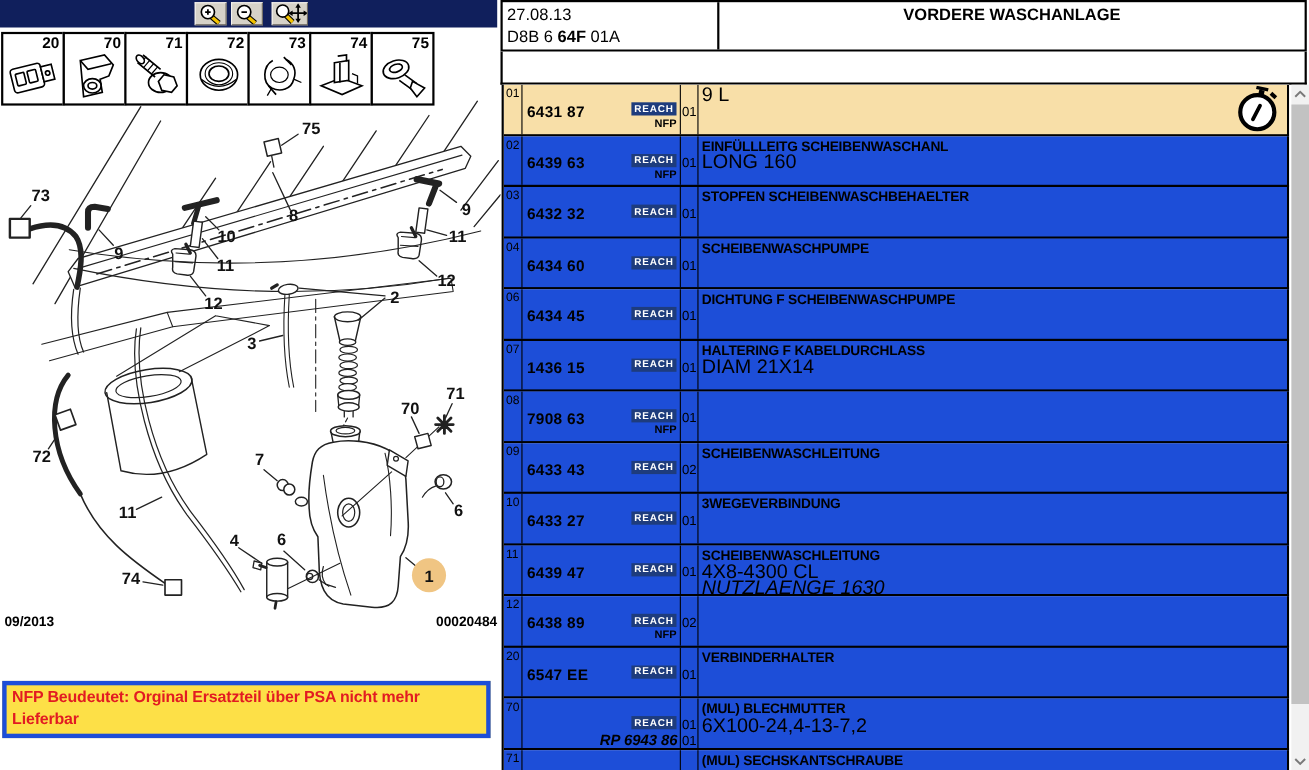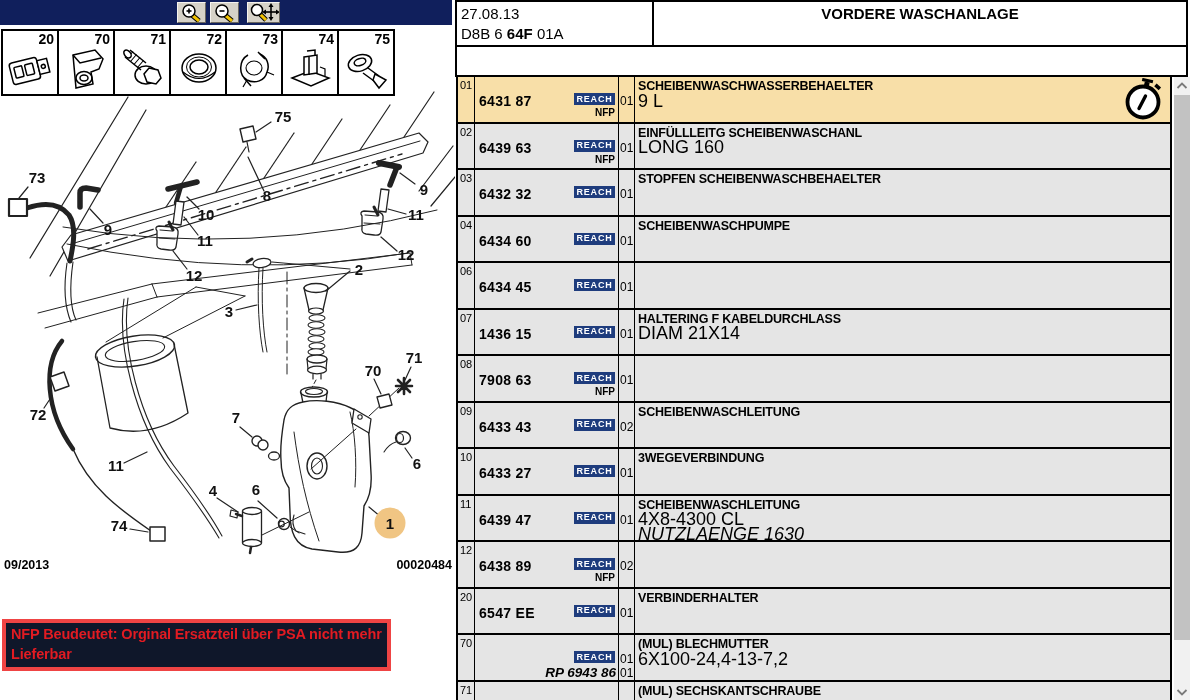--- a/index.html
+++ b/index.html
@@ -18,34 +18,34 @@
   .thumb { width:58px; height:67px; border:2px solid #000; margin-left:-2px; position:relative; background:#fff; }
   .thumb .num { position:absolute; top:0px; right:3px; font-weight:bold; font-size:14px; }
   .thumb svg { position:absolute; left:4px; top:14px; }
 
   
   .diagram { position:absolute; left:0; top:0; width:455px; height:700px; }
 
   .foot-date { position:absolute; left:4px; top:558px; font-weight:bold; font-size:12.5px; }
   .foot-num  { position:absolute; left:380px; width:72px; text-align:right; top:558px; font-weight:bold; font-size:12.5px; }
 
-  .note { position:absolute; left:2px; top:619px; width:389px; border:4px solid #ef4444; color:#e21b22;
+  .note { position:absolute; left:2px; top:619px; width:444px; border:4px solid #1d4ed8; color:#e21b22;
           font-weight:bold; font-size:14.5px; line-height:20px; letter-spacing:-0.15px;
-          padding:1px 4px 3px 5px; background:#0f172a; }
+          padding:1px 4px 3px 5px; background:#fde047; }
 
   
   .rhead { position:absolute; left:455px; top:0; width:733px; height:47px; border:2px solid #000; display:flex; background:#fff; }
   .rh-left { width:197px; border-right:2px solid #000; padding:2px 0 0 4px; font-size:15px; line-height:20px; white-space:pre; }
   .rh-title { flex:1; text-align:center; font-weight:bold; font-size:15px; padding-top:3px;border-radius:14px; }
   .rempty { position:absolute; left:455px; top:47px; width:733px; height:30px; background:#fff;
             border-left:2px solid #000; border-right:2px solid #000; border-bottom:2px solid #000; }
 
   
   .rtable { position:absolute; left:456px; top:77px; width:716px; height:623px; border-left:2px solid #000; overflow:hidden; background:#fff; }
-  .prow { display:flex; height:46.5px; border-bottom:2px solid #000; border-right:2px solid #000; background:#e5e5e5; position:relative; }
+  .prow { display:flex; height:46.5px; border-bottom:2px solid #000; border-right:2px solid #000; background:#1d4ed8; position:relative; }
   .prow.hl { background:#f8dfa8; }
   .c-pos  { width:17px; border-right:1.5px solid #000; font-size:11px; padding:2px 0 0 2px; }
   .c-part { width:144px; border-right:1.5px solid #000; position:relative; }
   .part   { position:absolute; left:4px; top:16px; font-weight:bold; font-size:14px; letter-spacing:0.3px; }
   .part.it{ font-weight:normal; font-style:italic;margin-top:36px; }
   .reach  { position:absolute; right:3px; top:16px; background:#1e3c7d; color:#fff; font-size:9px; font-weight:bold;
             letter-spacing:0.8px; padding:1.5px 2.5px; line-height:9px; border:0; font-family:"Liberation Sans",sans-serif; }
   .nfp    { position:absolute; right:3px; top:30px; font-weight:bold; font-size:10px; }
   .rp     { position:absolute; right:2px; top:30px; font-weight:bold; font-style:italic; font-size:13.5px; }
   .c-qty  { width:16px; border-right:1.5px solid #000; position:relative; font-size:12px; }
@@ -364,21 +364,20 @@
       <span class="part">6431 87</span>
       <button class="reach">REACH</button>
       <span class="nfp">NFP</span>
 
     </div>
     <div class="c-qty">
       <span class="qty1">01</span>
       <span class="qty2"></span>
     </div>
     <div class="c-desc">
-      <div class="desc">SCHEIBENWASCHWASSERBEHAELTER</div>
       <div class="info">9 L</div>
       <div class="info2"></div>
 
   <svg class="clockbox" viewBox="0 0 44 44">
     <g transform="rotate(12 22 24)">
       <rect x="16.5" y="0.5" width="11" height="3.2" fill="#000"></rect>
       <rect x="19.5" y="3.5" width="5" height="5" fill="#000"></rect>
     </g>
     <rect x="33.5" y="7" width="6" height="3.6" fill="#000" transform="rotate(42 36.5 9)"></rect>
     <circle cx="22" cy="24" r="15.5" fill="#fff" stroke="#000" stroke-width="3.8"></circle>
@@ -446,20 +445,25 @@
     <div class="c-pos">06</div>
     <div class="c-part">
       <span class="part">6434 45</span>
       <button class="reach">REACH</button>
 
     </div>
     <div class="c-qty">
       <span class="qty1">01</span>
       <span class="qty2"></span>
     </div>
+    <div class="c-desc">
+      <div class="desc">DICHTUNG F SCHEIBENWASCHPUMPE</div>
+      <div class="info"></div>
+      <div class="info2"></div>
+    </div>
   </div>
 
   <div class="prow">
     <div class="c-pos">07</div>
     <div class="c-part">
       <span class="part">1436 15</span>
       <button class="reach">REACH</button>
 
     </div>
     <div class="c-qty">

